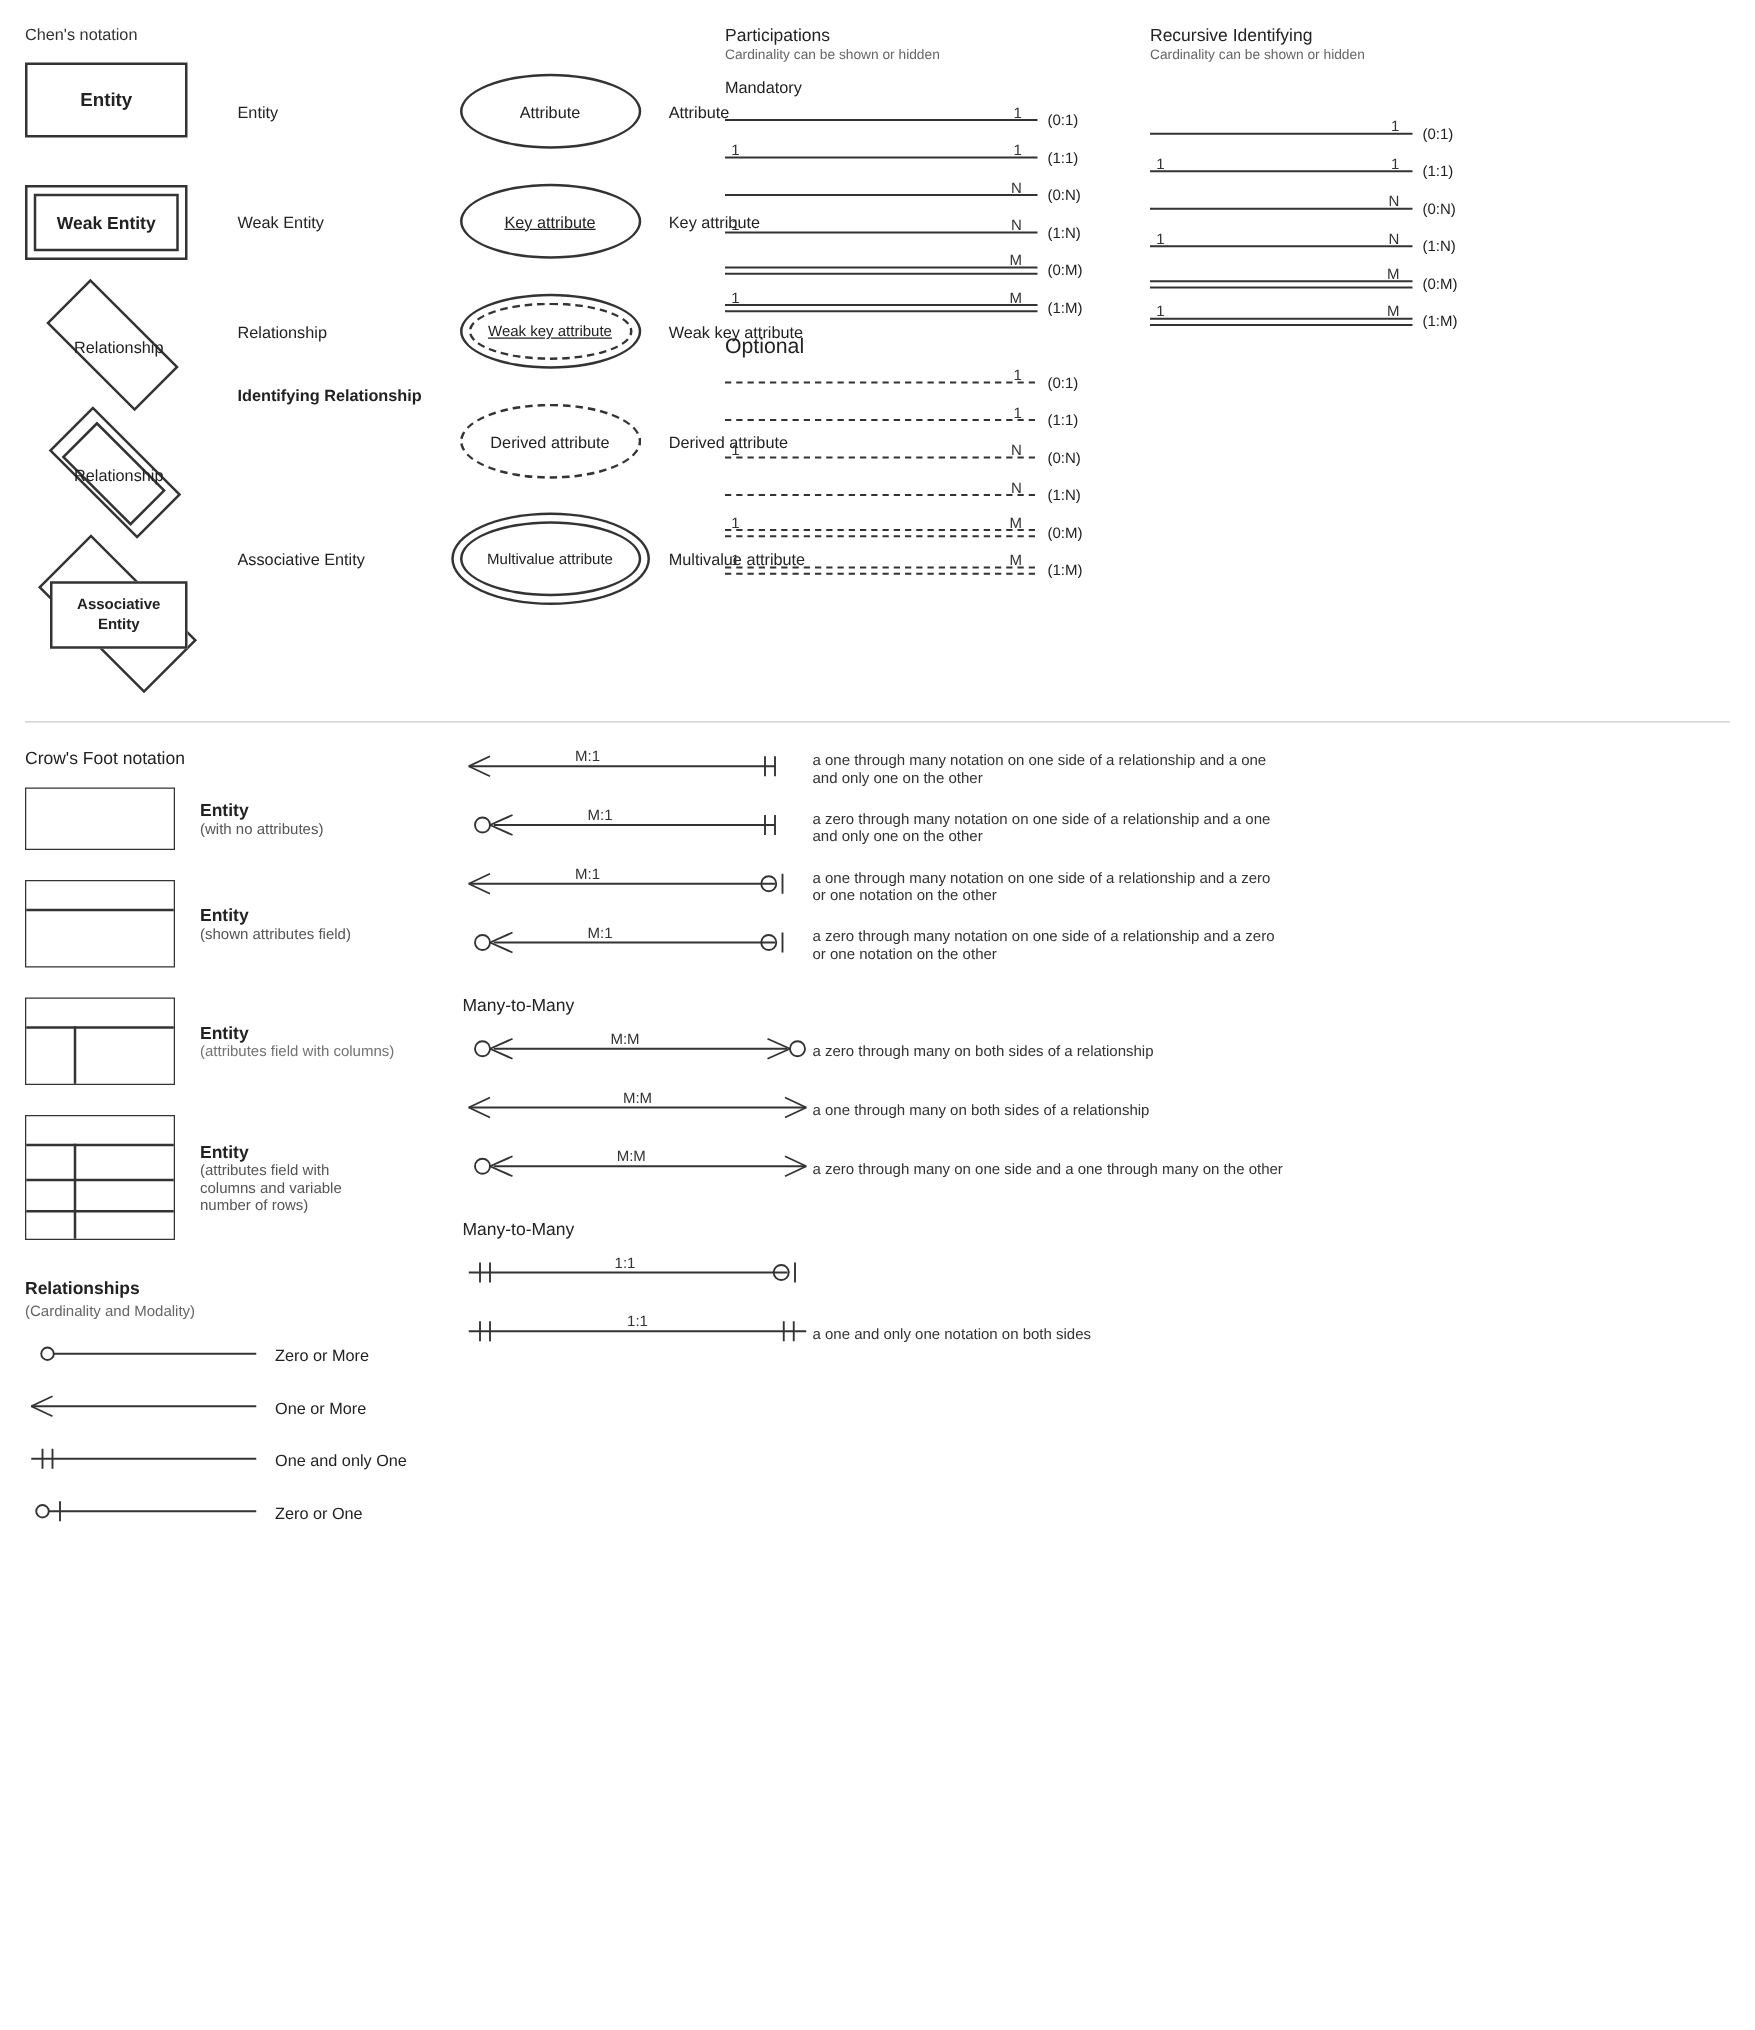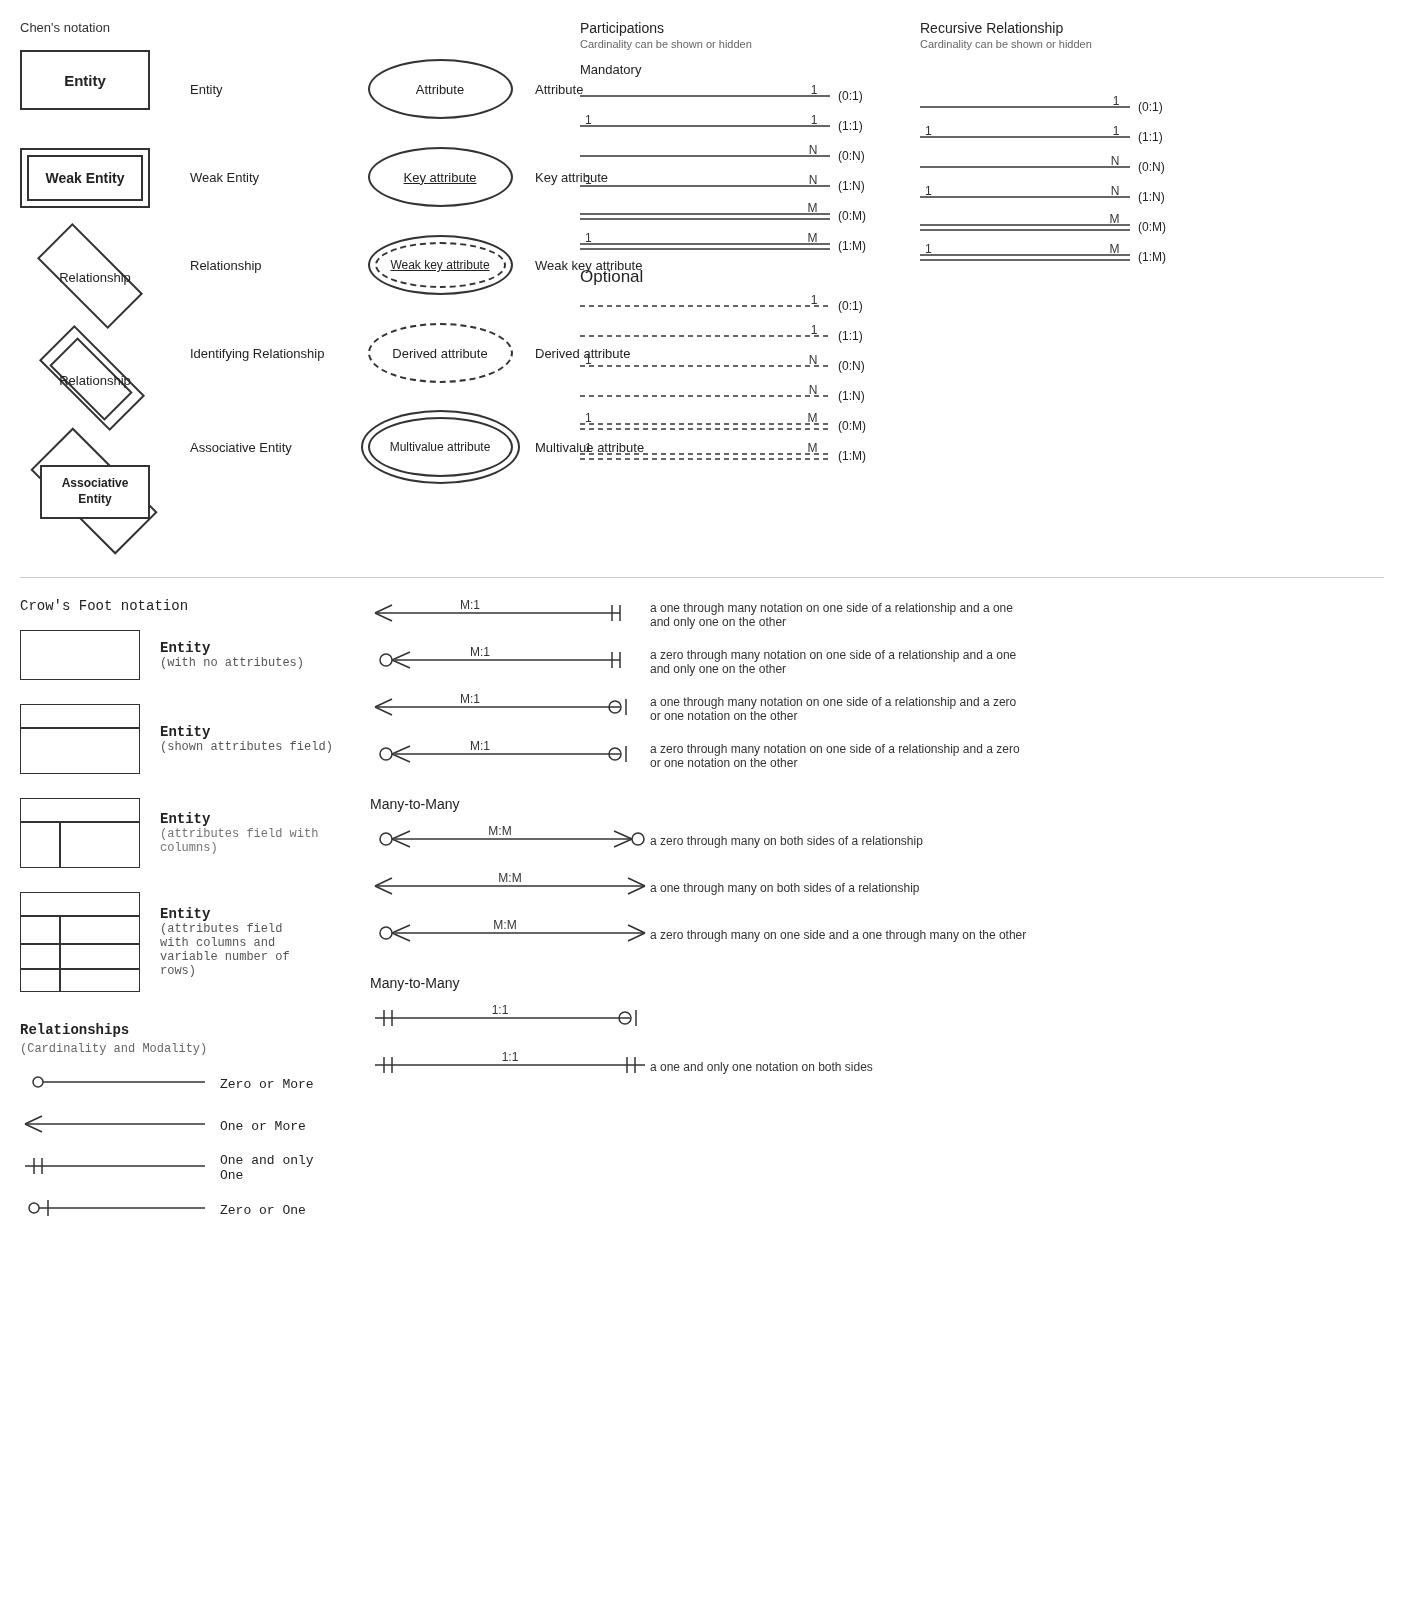--- a/index.html
+++ b/index.html
@@ -76,21 +76,21 @@
         <div style="width:175px; flex-shrink:0; padding-left:10px;">
           <div style="height:88px; display:flex; align-items:center;">
             <span>Entity</span>
           </div>
           <div style="height:88px; display:flex; align-items:center;">
             <span>Weak Entity</span>
           </div>
           <div style="height:88px; display:flex; align-items:center;">
             <span>Relationship</span>
           </div>
-          <div style="height:88px; display:flex; align-items:center;">
+          <div style="height:88px; display:flex; font-weight:bold;">
             <span>Identifying Relationship</span>
           </div>
           <div style="height:100px; display:flex; align-items:center;text-align:right;">
             <span>Associative Entity</span>
           </div>
         </div>
 
         <div style="width:170px; flex-shrink:0;">
 
           <div style="height:88px; display:flex; align-items:center; justify-content:center;">
@@ -282,21 +282,21 @@
                 <line x1="0" y1="13" x2="100%" y2="13" stroke="#333" stroke-width="1.5" stroke-dasharray="5,4"></line>
                 <text x="5" y="6" font-size="12" fill="#333">1</text>
                 <text x="95%" y="6" font-size="12" fill="#333" text-anchor="end">M</text>
               </svg>
             </div>
             <div style="width:50px; font-size:12px; padding-left:8px;">(1:M)</div>
           </div>
         </div>
 
         <div style="width:260px;">
-          <div style="font-size:14px; font-weight:normal; margin-bottom:2px;">Recursive Relationship</div>
+          <div style="font-size:14px; font-weight:normal; margin-bottom:2px;">Recursive Identifying</div>
           <div style="font-size:11px; color:#666; margin-bottom:46px;">Cardinality can be shown or hidden</div>
 
           <div style="display:flex; align-items:center; margin-bottom:8px; height:22px;">
             <div style="flex:1; position:relative; height:20px;">
               <svg width="100%" height="20" style="overflow:visible;">
                 <line x1="0" y1="10" x2="100%" y2="10" stroke="#333" stroke-width="1.5"></line>
                 <text x="95%" y="8" font-size="12" fill="#333" text-anchor="end">1</text>
               </svg>
             </div>
             <div style="width:50px; font-size:12px; padding-left:8px;">(0:1)</div>
@@ -359,21 +359,21 @@
 
         </div>
       </div>
     </div>
   </div>
 
   <div style="border-top:1px solid #ccc; margin-bottom:20px;"></div>
 
   <div style="display:flex; width:100%; gap:30px;">
 
-    <div style="width:320px; flex-shrink:0;font-family:Liberation Mono, monospace;">
+    <div style="width:320px; flex-shrink:0;">
       <div style="font-size:14px; margin-bottom:16px;">Crow's Foot notation</div>
 
       <div style="display:flex; align-items:center; margin-bottom:24px;">
         <div style="width:140px; flex-shrink:0;">
           <div style="width:120px; height:50px; border:1.5px solid #333;"></div>
         </div>
         <div>
           <div style="font-weight:bold; font-size:14px;">Entity</div>
           <div style="font-size:12px; color:#555;">(with no attributes)</div>
         </div>

